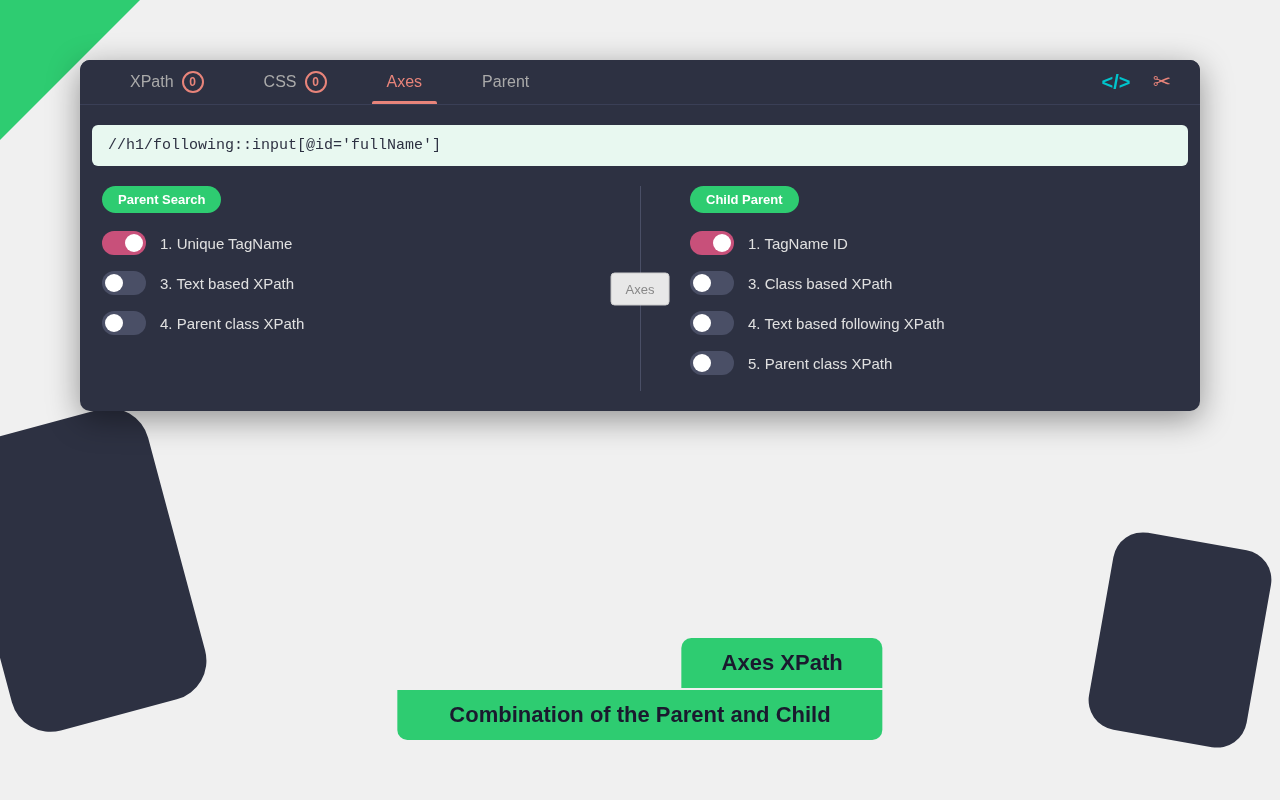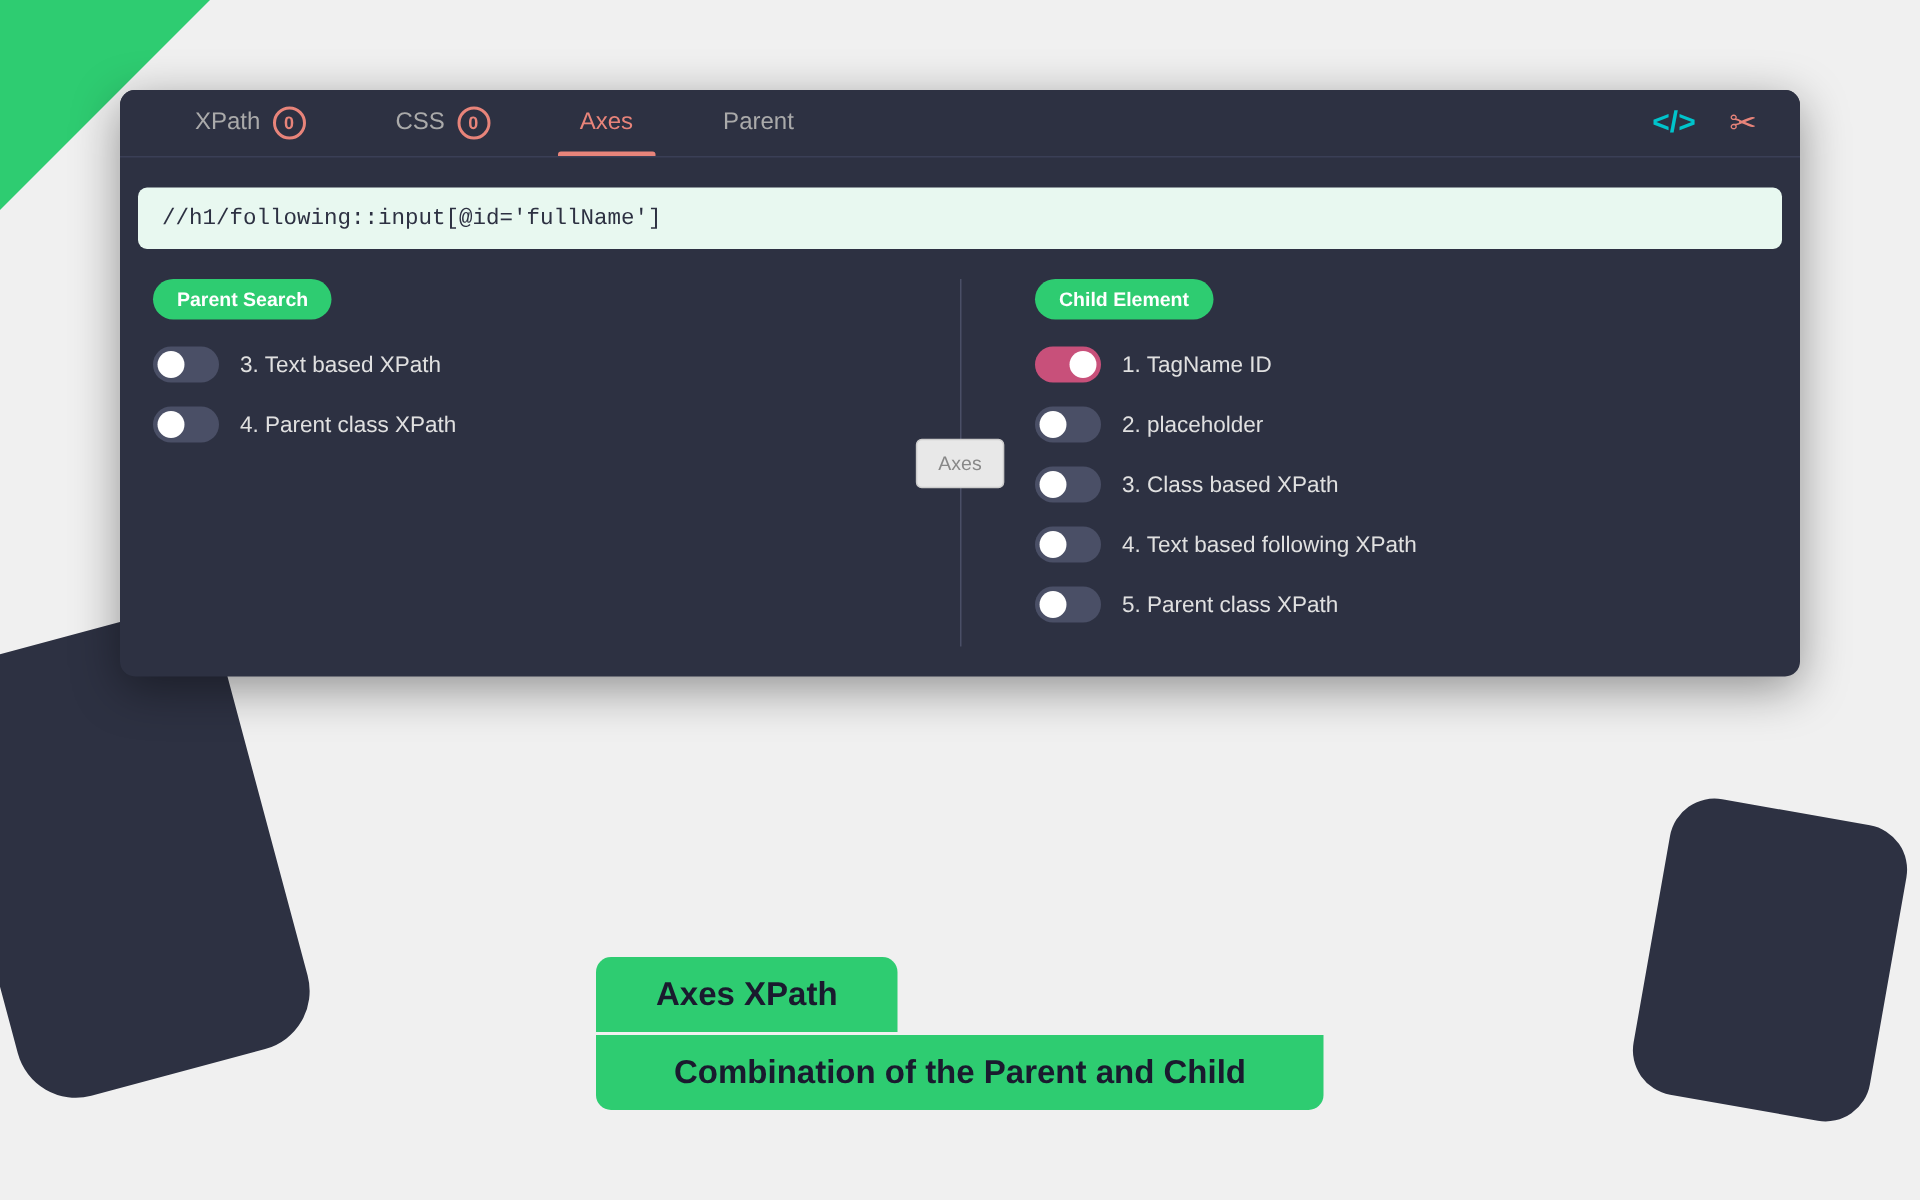--- a/index.html
+++ b/index.html
@@ -284,21 +284,21 @@
       font-weight: bold;
       padding: 12px 52px;
       border-radius: 0 0 10px 10px;
       display: inline-block;
       margin-top: 2px;
     }
 
     .caption-block {
       display: inline-flex;
       flex-direction: column;
-      align-items: flex-start;
+      align-items: flex-end;
     }
   </style>
 </head>
 <body>
 
 <div class="bg-shape-top-left"></div>
 <div class="bg-shape-bottom-left"></div>
 <div class="bg-shape-bottom-right"></div>
 
 <div class="main-wrapper">
@@ -341,20 +341,29 @@
 
       
       <input class="xpath-input" type="text" value="//h1/following::input[@id='fullName']" style="">
 
       
       <div class="two-col">
 
         <div class="col">
           <span class="section-badge">Parent Search</span>
 
+          <div class="toggle-row">
+            <div class="toggle on">
+              <div class="toggle-knob"></div>
+            </div>
+            <span class="toggle-row-label">
+              <span>1.</span>
+              <span>Unique TagName</span>
+            </span>
+          </div>
 
 
           <div class="toggle-row">
             <div class="toggle off">
               <div class="toggle-knob"></div>
             </div>
             <span class="toggle-row-label">
               <span>3.</span>
               <span>Text based XPath</span>
             </span>
@@ -370,41 +379,32 @@
             </span>
           </div>
         </div>
 
         <div style="position:relative; display:flex; align-items:center; justify-content:center; width:80px; flex-shrink:0;">
           <div class="col-divider" style="height:100%;"></div>
           <div class="axes-center-label">Axes</div>
         </div>
 
         <div class="col">
-          <span class="section-badge">Child Element</span>
+          <span class="section-badge">Child Parent</span>
 
           <div class="toggle-row">
             <div class="toggle on">
               <div class="toggle-knob"></div>
             </div>
             <span class="toggle-row-label">
               <span>1.</span>
               <span>TagName ID</span>
             </span>
           </div>
 
-          <div class="toggle-row">
-            <div class="toggle off">
-              <div class="toggle-knob"></div>
-            </div>
-            <span class="toggle-row-label">
-              <span>2.</span>
-              <span>placeholder</span>
-            </span>
-          </div>
 
           <div class="toggle-row">
             <div class="toggle off">
               <div class="toggle-knob"></div>
             </div>
             <span class="toggle-row-label">
               <span>3.</span>
               <span>Class based XPath</span>
             </span>
           </div>

